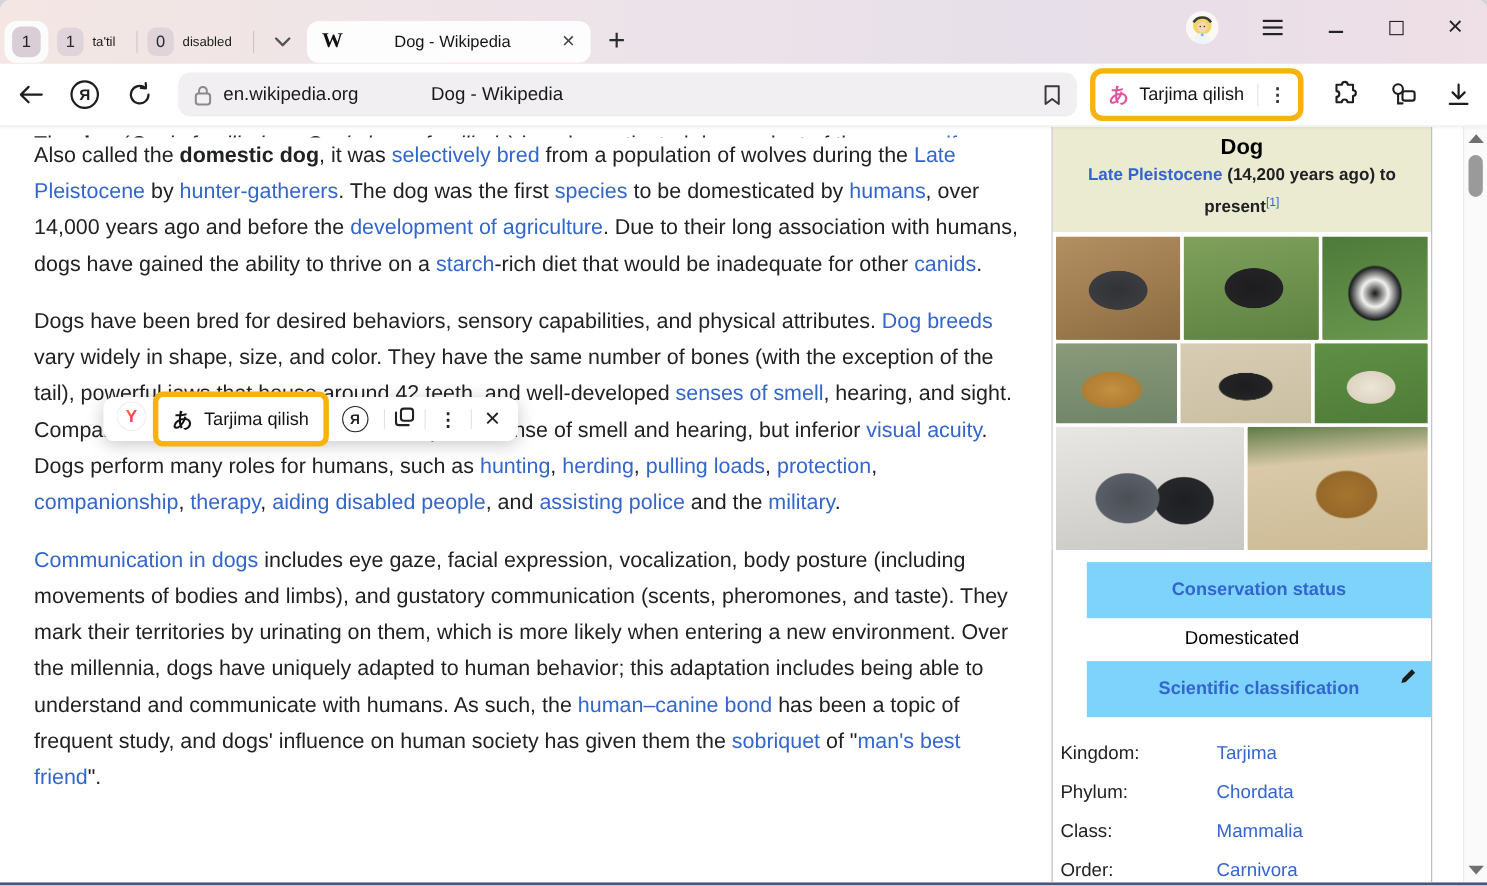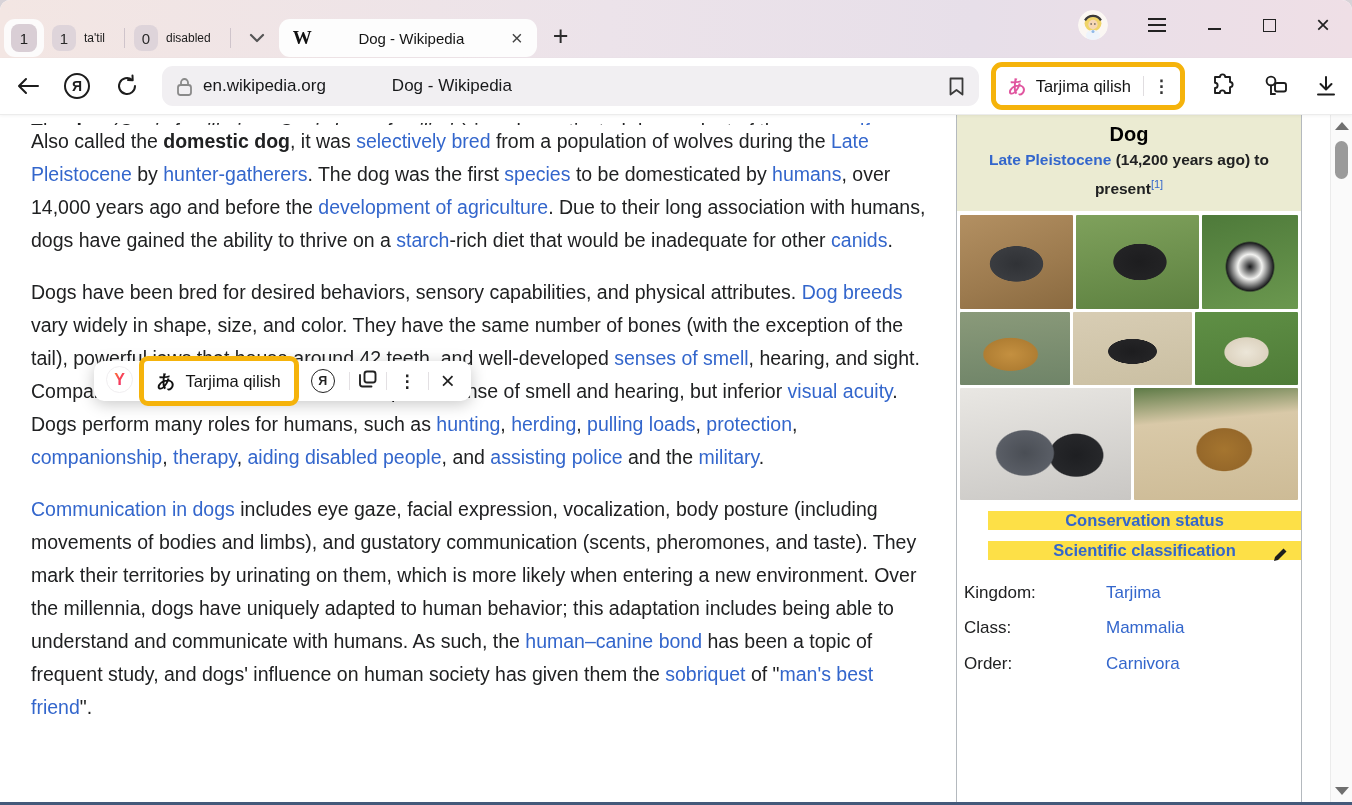--- a/index.html
+++ b/index.html
@@ -145,22 +145,22 @@
   }
   .ts-tick{ position:absolute; right:-1px; top:-6px; width:2px; height:7px; background:#222; }
   .ib-range{ font-size:15.5px; font-weight:bold; line-height:25px; }
   .ib-range sup{ font-size:11px; color:#3366CC; font-weight:normal; }
 
   .photos{ padding:4px 3px 0; background:#fff; }
   .prow{ display:flex; gap:3px; margin-bottom:3px; }
   .ptile{ border-radius:1px; }
 
   .ib-header{
-    background:#fde047; color:#3366CC; font-weight:bold; font-size:16.5px;
-    text-align:center; padding:0 0; margin-top:11px; position:relative;margin-left:31px;
+    background:#7dd3fc; color:#3366CC; font-weight:bold; font-size:16.5px;
+    text-align:center; padding:16px 0; margin-top:11px; position:relative;margin-left:31px;
   }
   .ib-header .edit-icon{ position:absolute; right:13px; top:6px; }
   .ib-value{ text-align:center; padding:8px 0 0; font-size:17px; color:#000; }
   .taxo-rows{ margin-top:7px; }
   .taxo-row{ display:flex; align-items:flex-end; height:35.5px; padding:0 7px; font-size:17px; }
   .taxo-label{ width:142px; color:#202122; }
   .taxo-value{ color:#3366CC; }
 
   
   .scrollbar{
@@ -353,35 +353,40 @@
           </div>
           <div class="prow">
             <div class="ptile" style="flex-grow: 51; flex-basis: 0px; height: 112px; background: radial-gradient(30% 36% at 38% 58%, rgb(74, 78, 85) 0%, rgb(90, 94, 102) 55%, rgba(0, 0, 0, 0) 58%), radial-gradient(28% 34% at 68% 60%, rgb(30, 31, 34) 0%, rgb(38, 39, 42) 55%, rgba(0, 0, 0, 0) 58%), linear-gradient(170deg, rgb(233, 231, 227) 0%, rgb(201, 199, 196) 100%);"></div>
             <div class="ptile" style="flex-grow: 49; flex-basis: 0px; height: 112px; background: radial-gradient(30% 34% at 55% 55%, rgb(165, 117, 47) 0%, rgb(150, 104, 42) 55%, rgba(0, 0, 0, 0) 58%), linear-gradient(175deg, rgb(93, 122, 70) 0%, rgb(217, 201, 168) 30%, rgb(205, 187, 150) 100%);"></div>
           </div>
         </div>
 
       <div class="ib-header">
         <span>Conservation status</span>
       </div>
+      <div class="ib-value">Domesticated</div>
 
       <div class="ib-header">
         <span>Scientific classification</span>
         <span class="edit-icon">
           <svg width="16" height="16" viewBox="0 0 16 16">
               <path d="M2 14 l1 -4 l8.5 -8.5 l3 3 L6 13 z" fill="#1d1d1d"></path>
             </svg>
         </span>
       </div>
       <div class="taxo-rows">
           <div class="taxo-row">
             <span class="taxo-label">Kingdom:</span>
             <span class="taxo-value">Tarjima</span>
           </div>
           <div class="taxo-row">
+            <span class="taxo-label">Phylum:</span>
+            <span class="taxo-value">Chordata</span>
+          </div>
+          <div class="taxo-row">
             <span class="taxo-label">Class:</span>
             <span class="taxo-value">Mammalia</span>
           </div>
           <div class="taxo-row">
             <span class="taxo-label">Order:</span>
             <span class="taxo-value">Carnivora</span>
           </div>
         </div>
     </aside>
 

